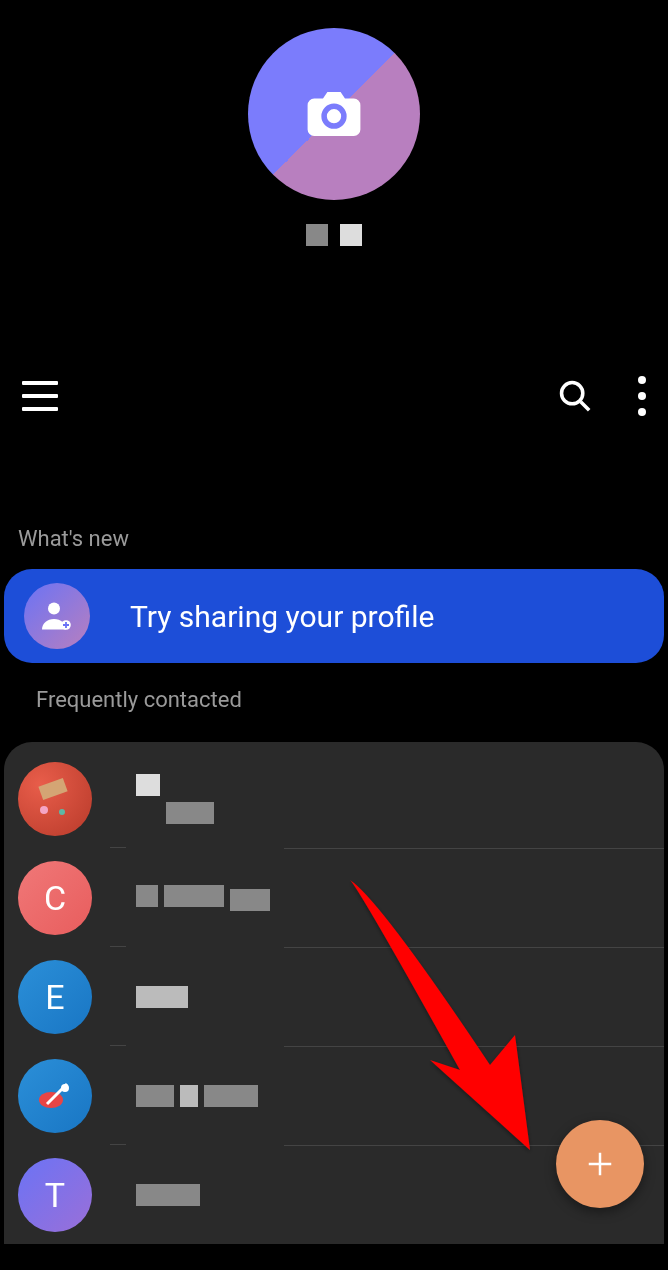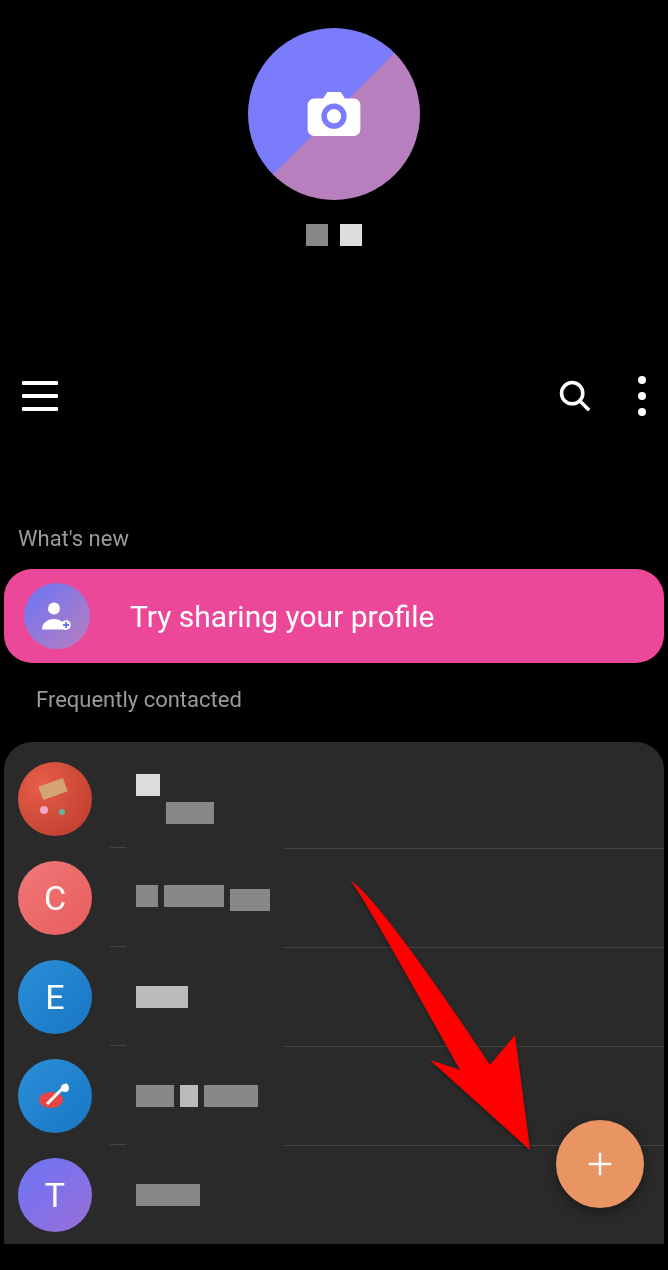--- a/index.html
+++ b/index.html
@@ -16,21 +16,21 @@
   .hamburger { width: 36px; height: 30px; display: flex; flex-direction: column; justify-content: space-between; }
   .hamburger span { display: block; height: 4px; background: #fff; border-radius: 1px; }
   .toolbar-spacer { flex: 1; }
   .search-icon { width: 34px; height: 34px; margin-right: 46px; }
   .more-icon { width: 8px; display: flex; flex-direction: column; gap: 8px; align-items: center; }
   .more-icon span { width: 8px; height: 8px; background: #fff; border-radius: 50%; }
   
   .section-header { color: #9a9a9a; font-size: 22px; padding: 100px 18px 18px 18px; }
   .section-header.freq { padding-top: 24px; padding-left: 36px; }
   
-  .card { background: #ec4899; border-radius: 28px; margin: 0 4px; padding: 14px 20px; display: flex; align-items: center; gap: 40px; }
+  .card { background: #1d4ed8; border-radius: 28px; margin: 0 4px; padding: 14px 20px; display: flex; align-items: center; gap: 40px; }
   .share-avatar { width: 66px; height: 66px; border-radius: 50%; background: linear-gradient(135deg, #6b73f5 0%, #b87fbf 100%); display: flex; align-items: center; justify-content: center; }
   .share-text { color: #fff; font-size: 30px; }
   
   .contact-list { background: #2a2a2a; border-radius: 28px 28px 0 0; margin: 12px 4px 0 4px; padding: 8px 0 0 0; overflow: hidden; }
   .contact-row { display: flex; align-items: center; padding: 12px 14px; position: relative; }
   .contact-avatar { width: 74px; height: 74px; border-radius: 50%; display: flex; align-items: center; justify-content: center; color: #fff; font-size: 34px; font-weight: 400; flex-shrink: 0; margin-right: 44px; }
   .contact-avatar.img1 { background: radial-gradient(circle at 30% 30%, #e85d4a, #b83a2a); }
   .contact-avatar.c-red { background: linear-gradient(135deg, #f07878, #e85d5d); }
   .contact-avatar.c-blue { background: linear-gradient(135deg, #2b8fd8, #1976c4); }
   .contact-avatar.c-blue2 { background: linear-gradient(135deg, #2b8fd8, #1976c4); }

